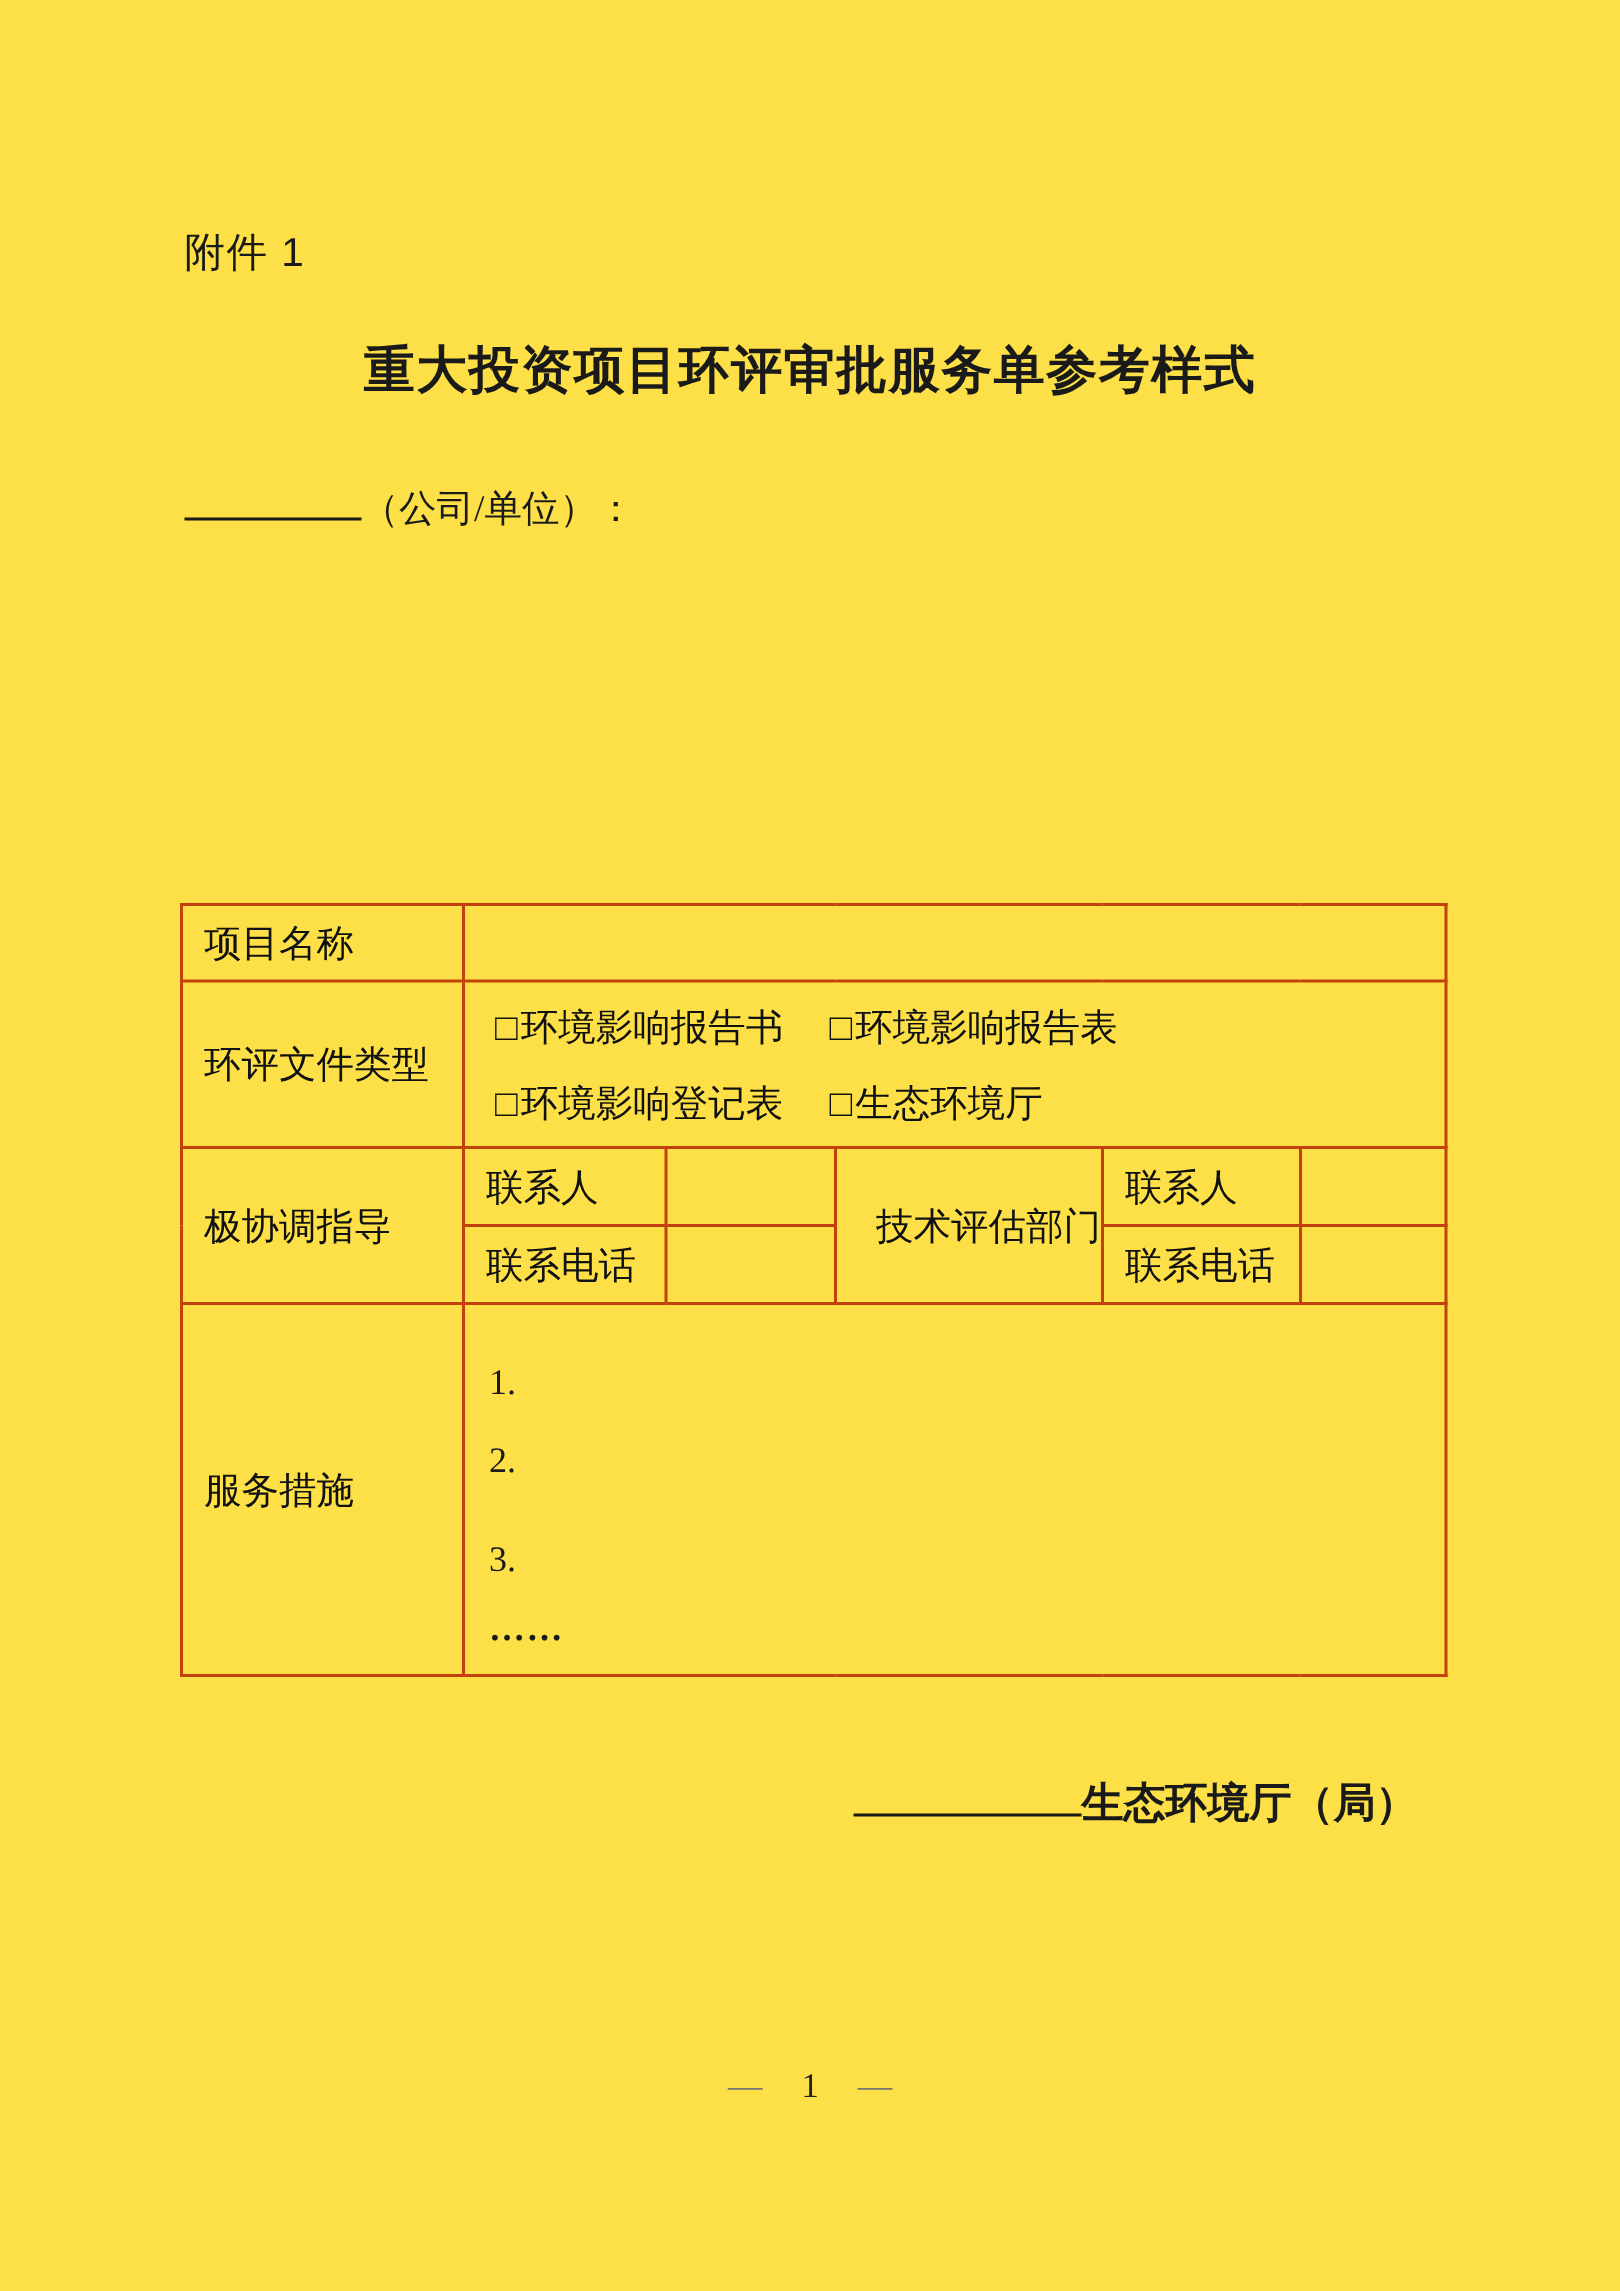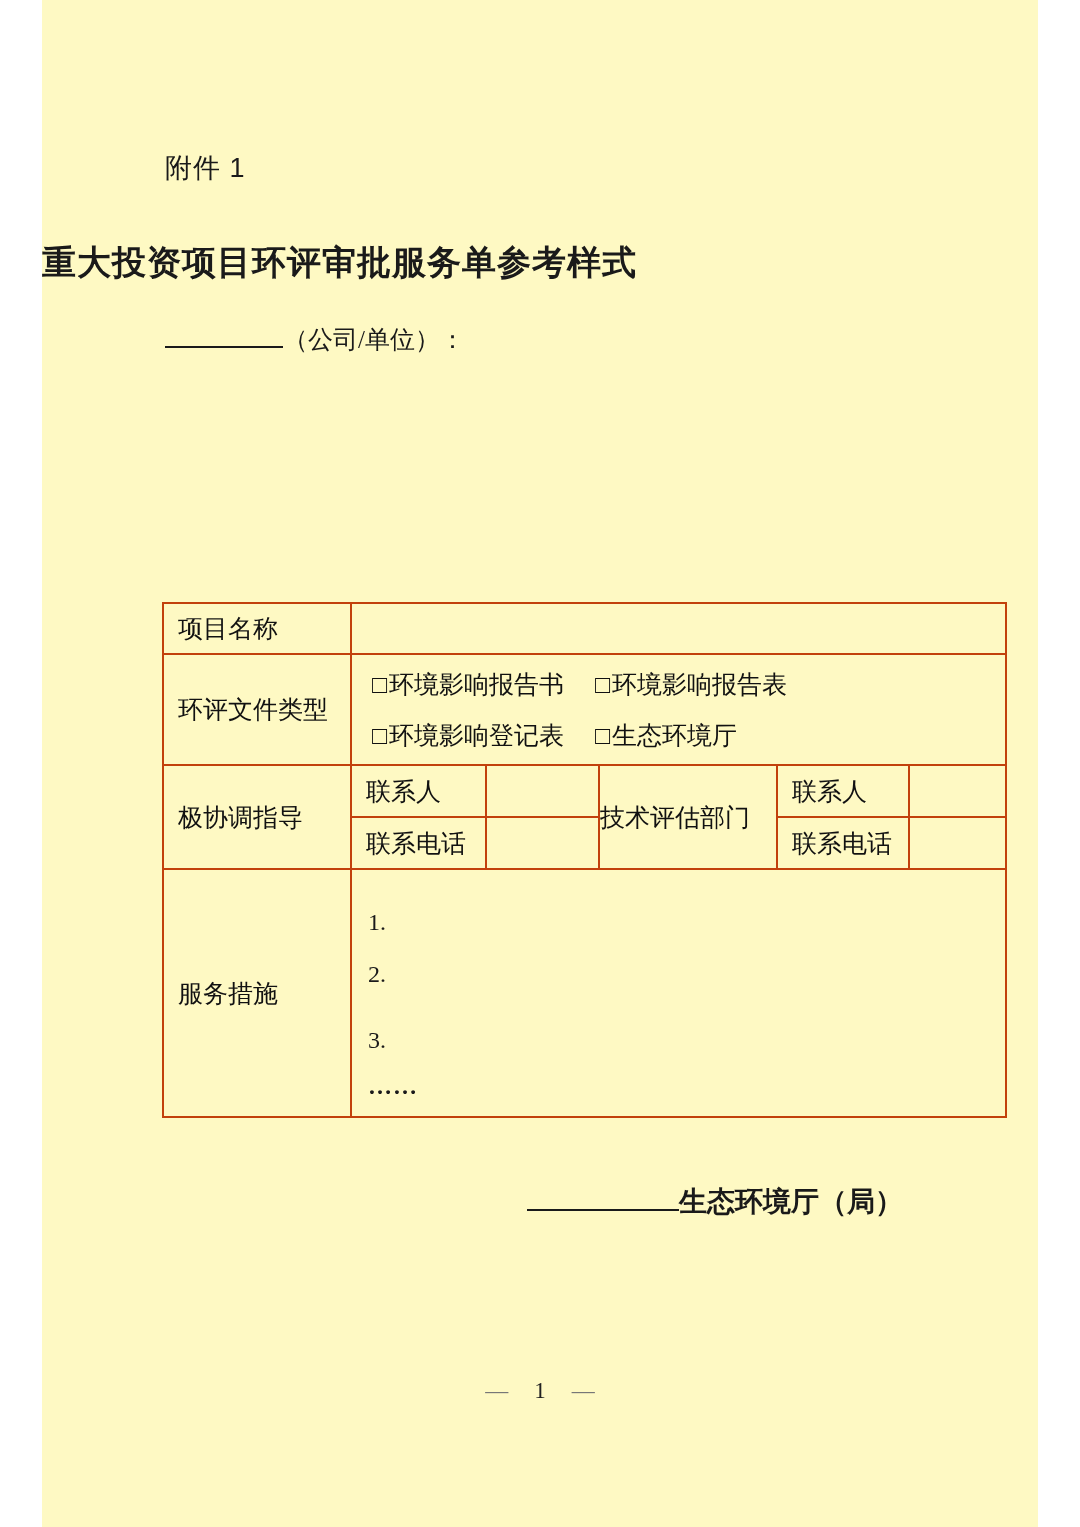--- a/index.html
+++ b/index.html
@@ -1,41 +1,41 @@
 <!DOCTYPE html>
 <html><head>
 <meta charset="utf-8">
 <style>
   * { margin: 0; padding: 0; box-sizing: border-box; }
   html, body { background: #ffffff; }
   body { font-family: "Liberation Serif", "DejaVu Serif", serif; color: #1a1a1a; }
 
   .page {
     position: relative;
-    width: 996px;
+    width: 1080px;
     height: 1527px;
     margin: 0 auto;
-    background: #fef9c3;
+    background: #fde047;
     overflow: hidden;
   }
 
   
   .attachment {
     position: absolute;
     left: 123px; top: 150px;
     font-family: "Liberation Sans", "DejaVu Sans", sans-serif;
     font-weight: 500;
     font-size: 27px;
     letter-spacing: 1px;
   }
   .title {
     position: absolute;
-    left: 0; top: 240px;
+    left: 0; top: 224px;
     width: 100%;
-    text-align: left;
+    text-align: center;
     font-size: 34px;
     font-weight: 700;
     letter-spacing: 1px;
   }
 
   
   .recipient {
     position: absolute;
     left: 123px; top: 320px;
     font-size: 25px;
@@ -82,21 +82,21 @@
     font-family: "Liberation Sans", "DejaVu Sans", sans-serif;
     font-size: 25px;
     color: #111111;
   }
   table.form-table td {
     border: 2px solid #c2410c;
     vertical-align: middle;
     font-weight: 500;
   }
   td.label-cell { padding-left: 14px; }
-  td.center-cell { text-align: left; }
+  td.center-cell { text-align: right; }
 
   .cb-grid {
     display: grid;
     grid-template-columns: 223px auto;
     row-gap: 18px;
     padding-left: 20px;
   }
   .cb-item { white-space: nowrap; }
   .cb-box { margin-right: 2px; }
 

